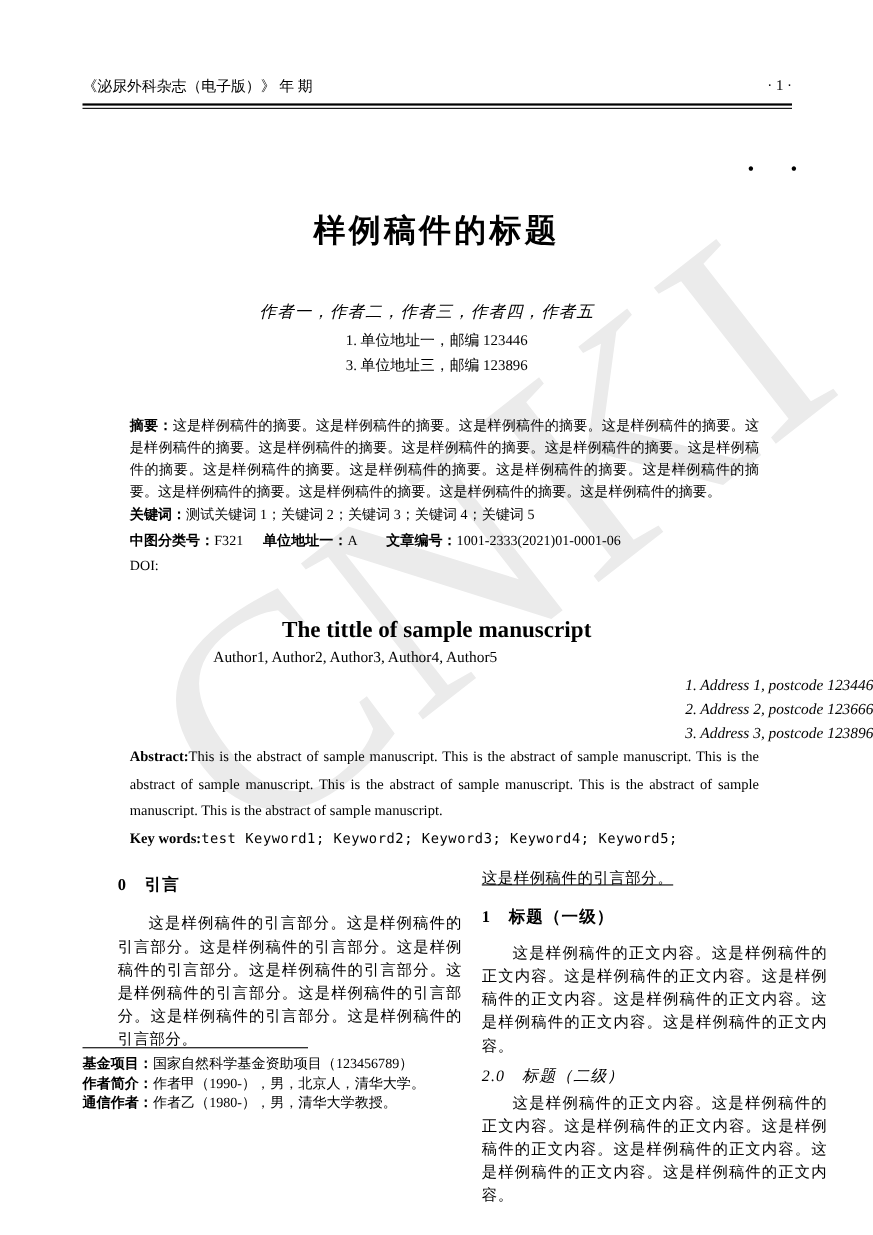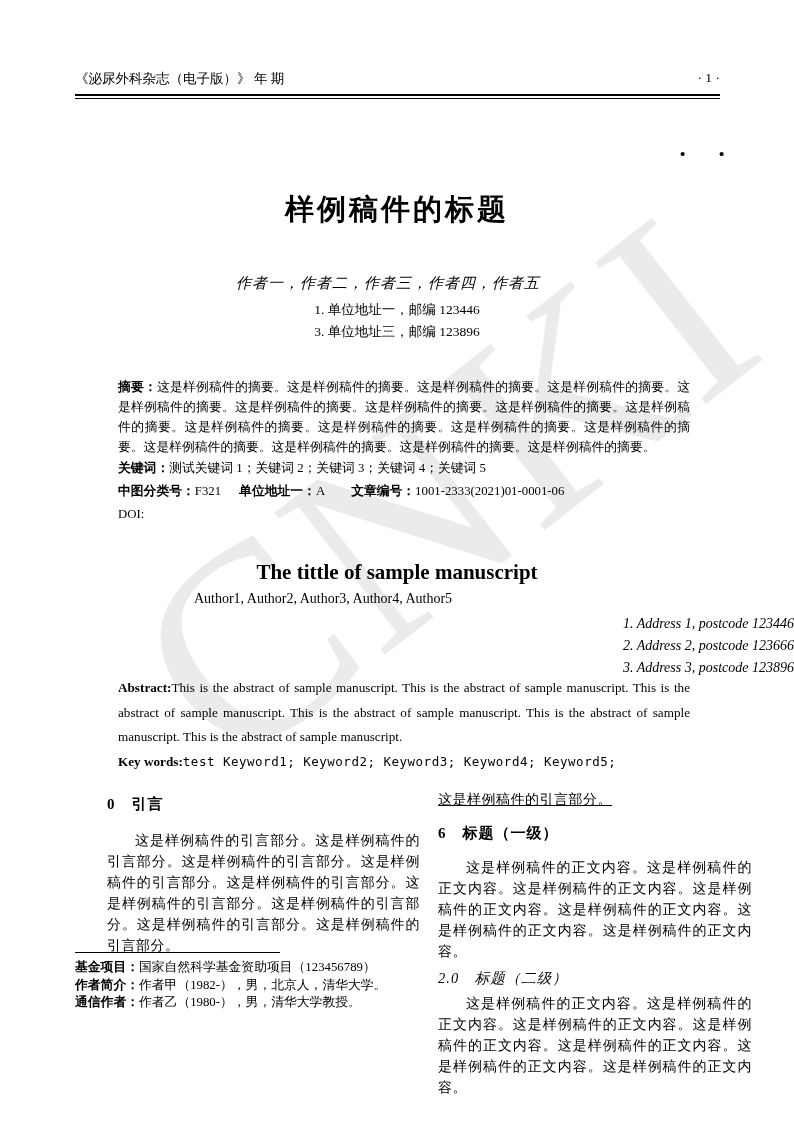--- a/index.html
+++ b/index.html
@@ -97,27 +97,27 @@
       <p class="en-kw"><span class="b">Key words:</span><span class="mono">test Keyword1; Keyword2; Keyword3; Keyword4; Keyword5;</span></p>
     </div>
 
     <div class="col col-left">
       <h3 class="h1">0　引言</h3>
       <p class="para">这是样例稿件的引言部分。这是样例稿件的引言部分。这是样例稿件的引言部分。这是样例稿件的引言部分。这是样例稿件的引言部分。这是样例稿件的引言部分。这是样例稿件的引言部分。这是样例稿件的引言部分。这是样例稿件的引言部分。</p>
     </div>
 
     <div class="col col-right">
       <p class="cont">这是样例稿件的引言部分。</p>
-      <h3 class="h1 h1-right">6　标题（一级）</h3>
+      <h3 class="h1 h1-right">1　标题（一级）</h3>
       <p class="para">这是样例稿件的正文内容。这是样例稿件的正文内容。这是样例稿件的正文内容。这是样例稿件的正文内容。这是样例稿件的正文内容。这是样例稿件的正文内容。这是样例稿件的正文内容。</p>
       <h4 class="h2">2.0　标题（二级）</h4>
       <p class="para">这是样例稿件的正文内容。这是样例稿件的正文内容。这是样例稿件的正文内容。这是样例稿件的正文内容。这是样例稿件的正文内容。这是样例稿件的正文内容。这是样例稿件的正文内容。</p>
     </div>
 
     <div class="footnote">
       <div class="footnote-rule"></div>
       <p class="fn-p"><span class="b">基金项目：</span><span>国家自然科学基金资助项目（123456789）</span></p>
-      <p class="fn-p"><span class="b">作者简介：</span><span>作者甲（1982-），男，北京人，清华大学。</span></p>
+      <p class="fn-p"><span class="b">作者简介：</span><span>作者甲（1990-），男，北京人，清华大学。</span></p>
       <p class="fn-p"><span class="b">通信作者：</span><span>作者乙（1980-），男，清华大学教授。</span></p>
     </div>
   </div>
 
 </div>
 
 </body></html>

